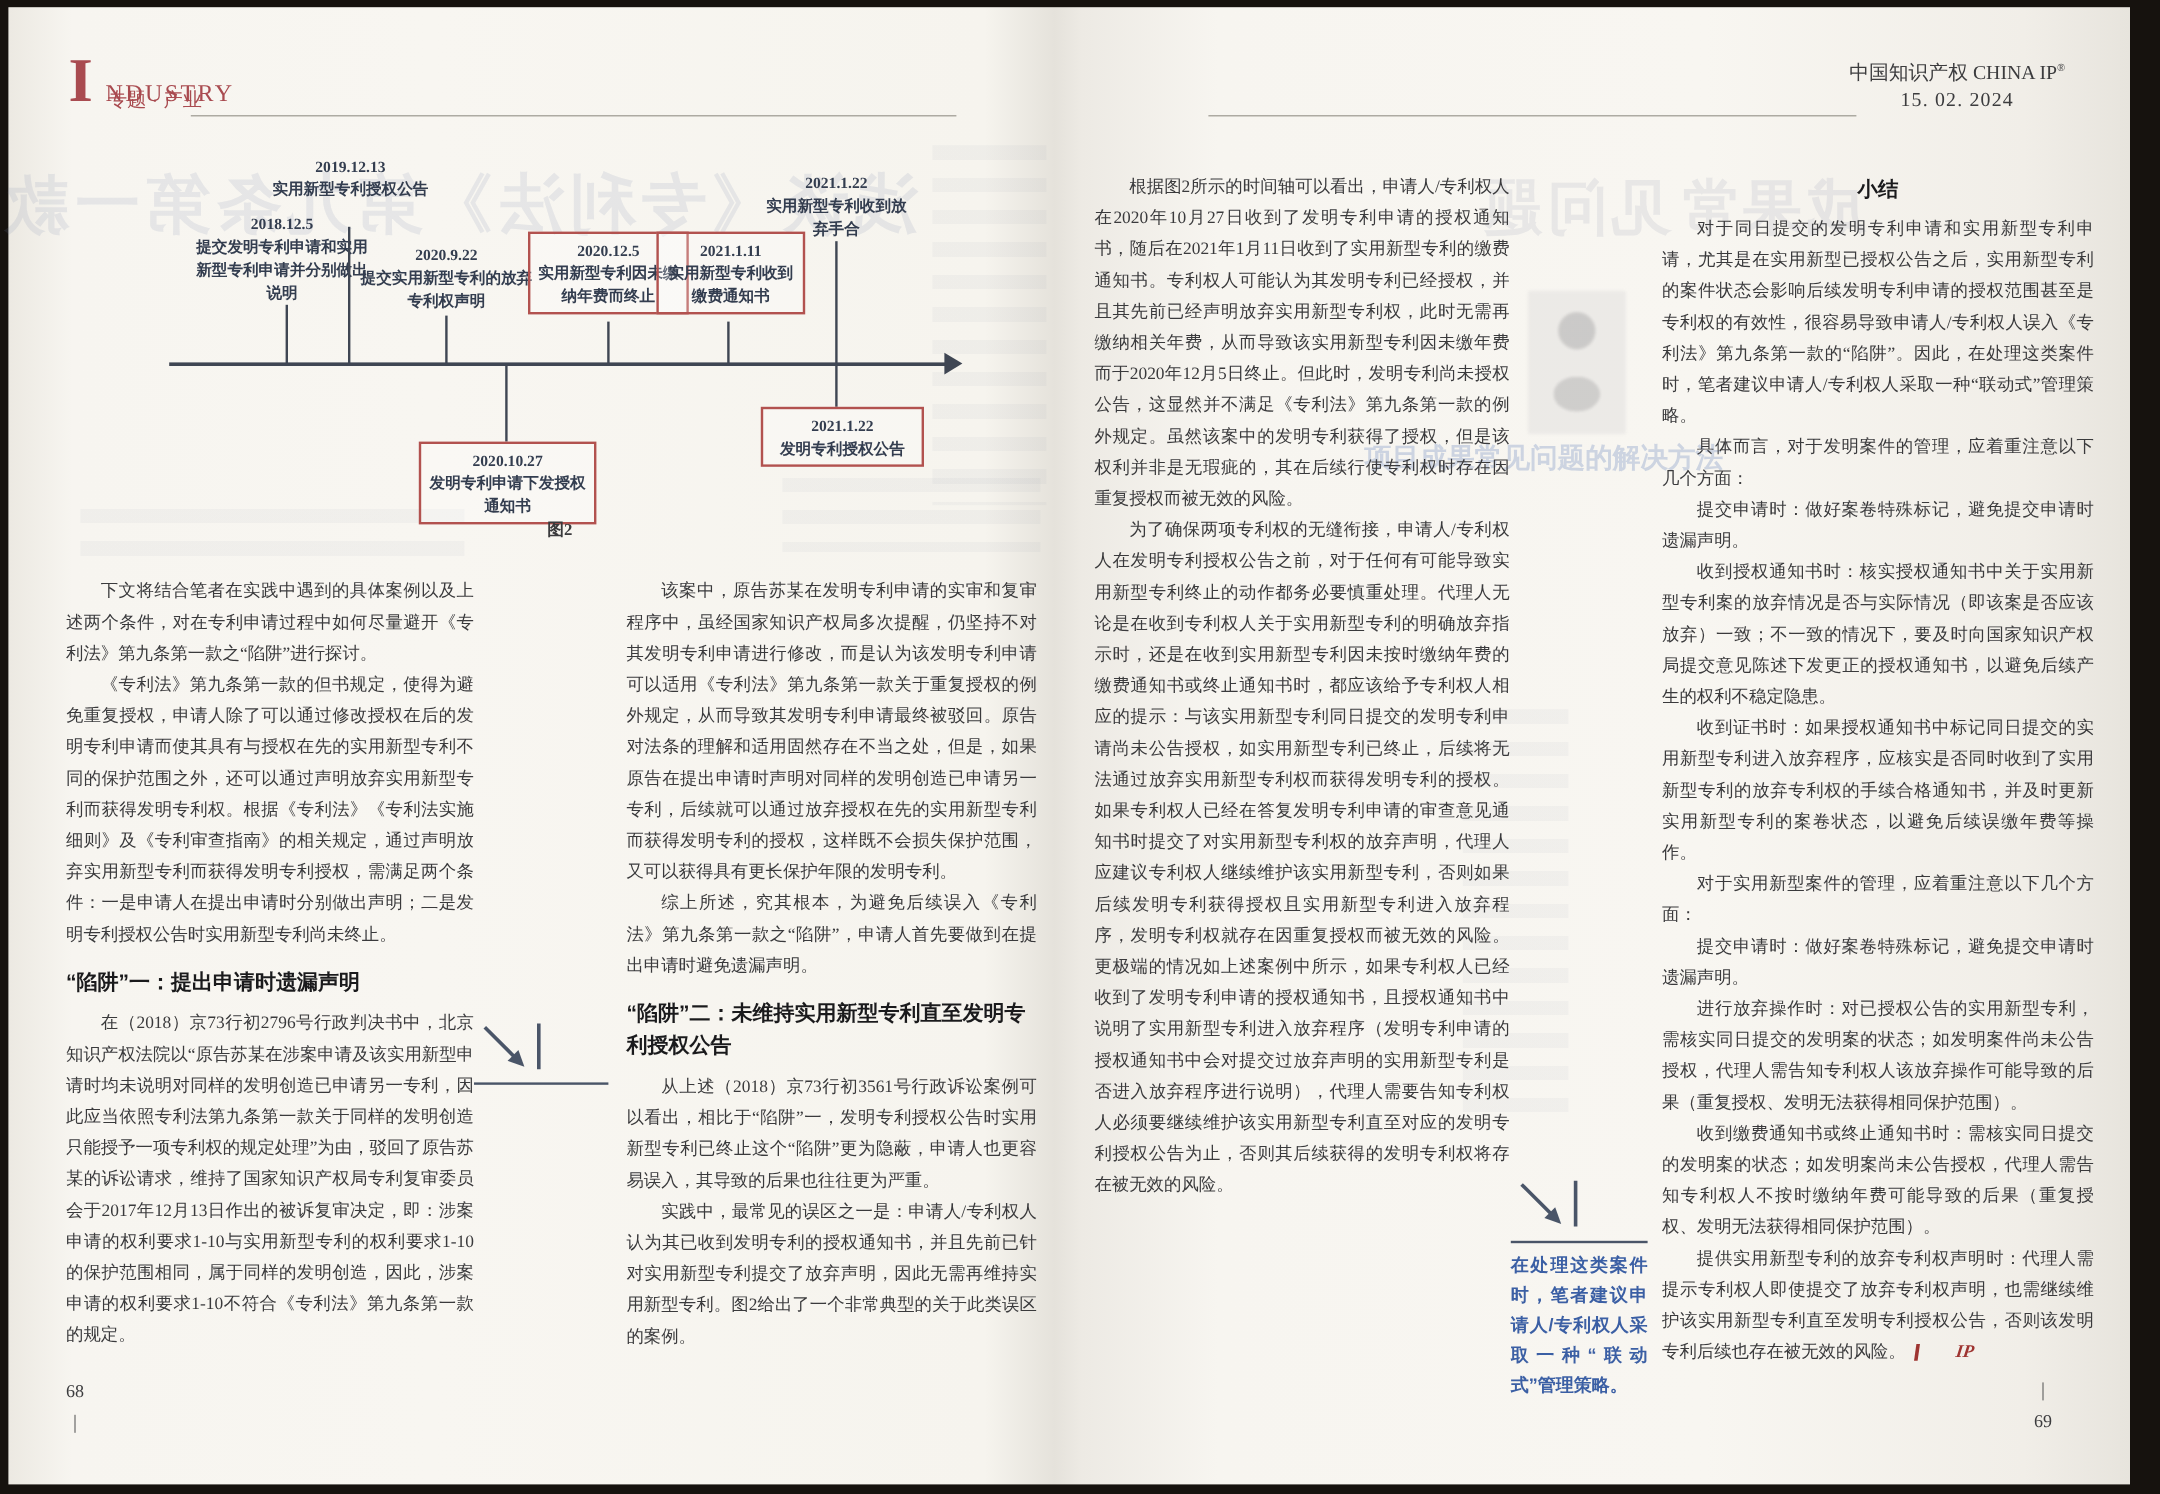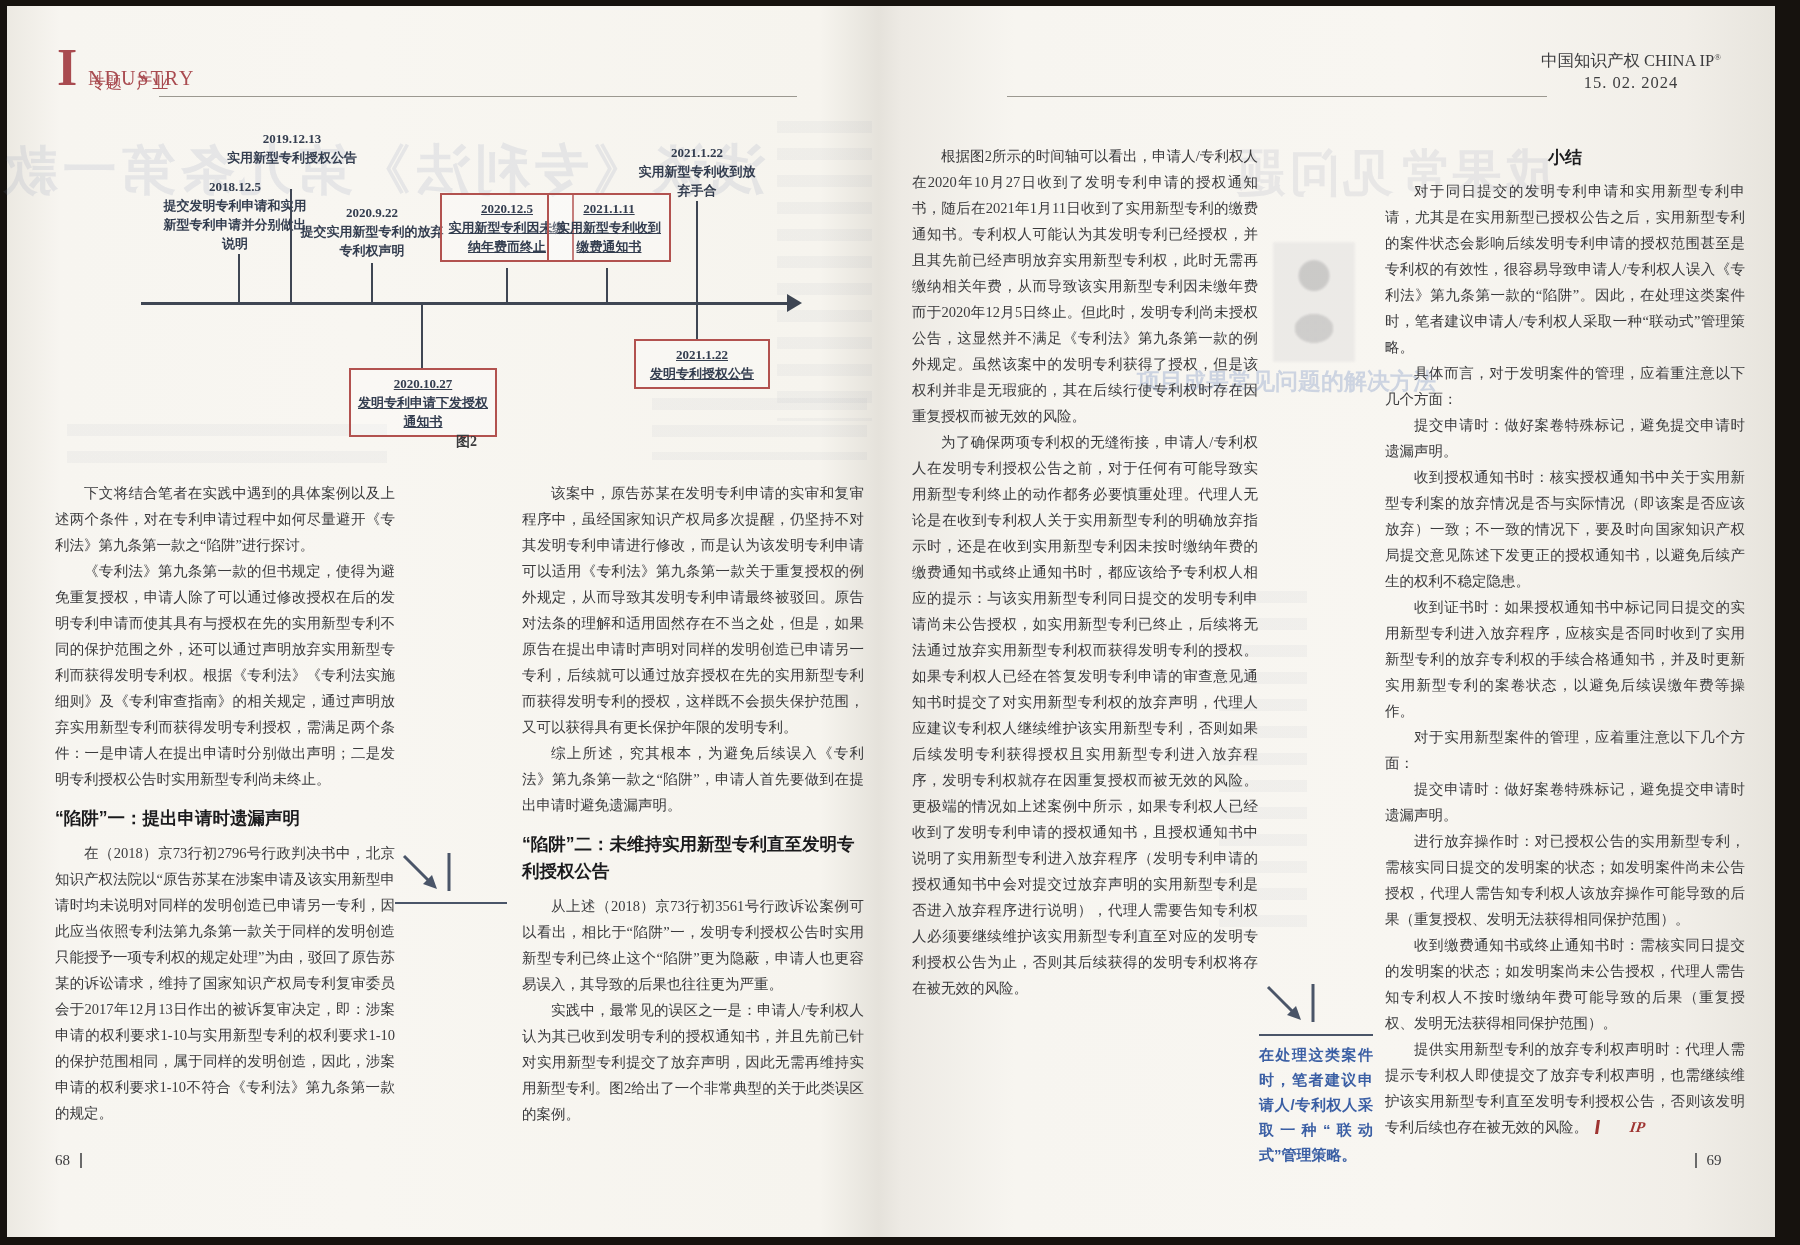--- a/index.html
+++ b/index.html
@@ -30,21 +30,21 @@
   #journal-date{top:67px;letter-spacing:1px;}
   sup{font-size:9px;}
   
   #timeline{position:absolute;left:130px;top:115px;width:675px;height:340px;}
   .tl-axis{position:absolute;left:4px;top:181px;width:648px;height:3px;background:#3f4653;}
   .tl-arrowhead{position:absolute;left:650px;top:173px;width:0;height:0;
     border-left:15px solid #3f4653;border-top:9px solid transparent;border-bottom:9px solid transparent;}
   .tl-line{position:absolute;width:2px;background:#3f4653;}
   .tl-label{position:absolute;text-align:center;font-size:13px;line-height:19px;font-weight:600;color:#333d4f;}
   .tl-date{display:block;}
-  .tl-box{border:2px solid #b2524f;padding:4px 5px;background:rgba(255,255,255,0.25);text-decoration:underline;}
+  .tl-box{border:2px solid #b2524f;padding:4px 5px;background:rgba(255,255,255,0.25);}
   .fig-caption{position:absolute;left:280px;top:312px;width:60px;text-align:right;
     font-size:14px;font-weight:bold;color:#3a3a3c;}
   
   .col{position:absolute;font-size:14.5px;line-height:26px;color:#3a3a3c;text-align:justify;}
   .col p{margin:0;text-indent:2em;}
   .section-h{font-family:"Liberation Sans","DejaVu Sans",sans-serif;font-weight:bold;
     color:#1a1a1c;font-size:17.5px;line-height:27px;margin:13px 0 8px;text-indent:0;text-align:left;}
   .summary-h{font-family:"Liberation Sans","DejaVu Sans",sans-serif;font-weight:bold;
     color:#1a1a1c;font-size:17px;margin:2px 0 7px;text-indent:0;text-align:center;}
   #left-col1{left:48px;top:474px;width:340px;}
@@ -56,21 +56,21 @@
     font-weight:bold;font-size:15px;line-height:26px;color:#3b5fa4;text-align:justify;}
   #left-note{left:388px;top:904px;}
   #right-note{left:1252px;top:1036px;line-height:25px;}
   .note-rule{position:absolute;height:2px;background:#4a5568;}
   #left-note-rule{left:388px;top:896px;width:112px;}
   #right-note-rule{left:1252px;top:1028px;width:114px;}
   .note-arrow{position:absolute;width:58px;height:48px;}
   #left-note-arrow{left:392px;top:845px;}
   #right-note-arrow{left:1256px;top:976px;}
   
-  .page-num{position:absolute;top:1146px;font-size:15px;color:#3c3c3e;display:flex;align-items:center;gap:10px;}
+  .page-num{position:absolute;top:1146px;font-size:15px;color:#3c3c3e;display:flex;align-items:center;gap:10px;flex-direction:column;}
   #page-num-left{left:48px;}
   #page-num-right{left:1688px;}
   .pn-bar{width:1.5px;height:15px;background:#6a6a6a;display:inline-block;}
   
   .ip-logo{display:inline-block;color:#9e3431;font-style:italic;font-weight:bold;
     font-size:15px;padding:0 2px;transform:skewX(-8deg);border-left:3px solid #9e3431;margin-left:4px;line-height:14px;}
   
   .ghost-h{position:absolute;font-family:"Liberation Sans","DejaVu Sans",sans-serif;
     font-weight:bold;transform:scaleX(-1);white-space:nowrap;pointer-events:none;}
   #ghost-left{left:58px;top:128px;width:700px;font-size:54px;letter-spacing:5px;color:rgba(122,138,168,0.14);}

